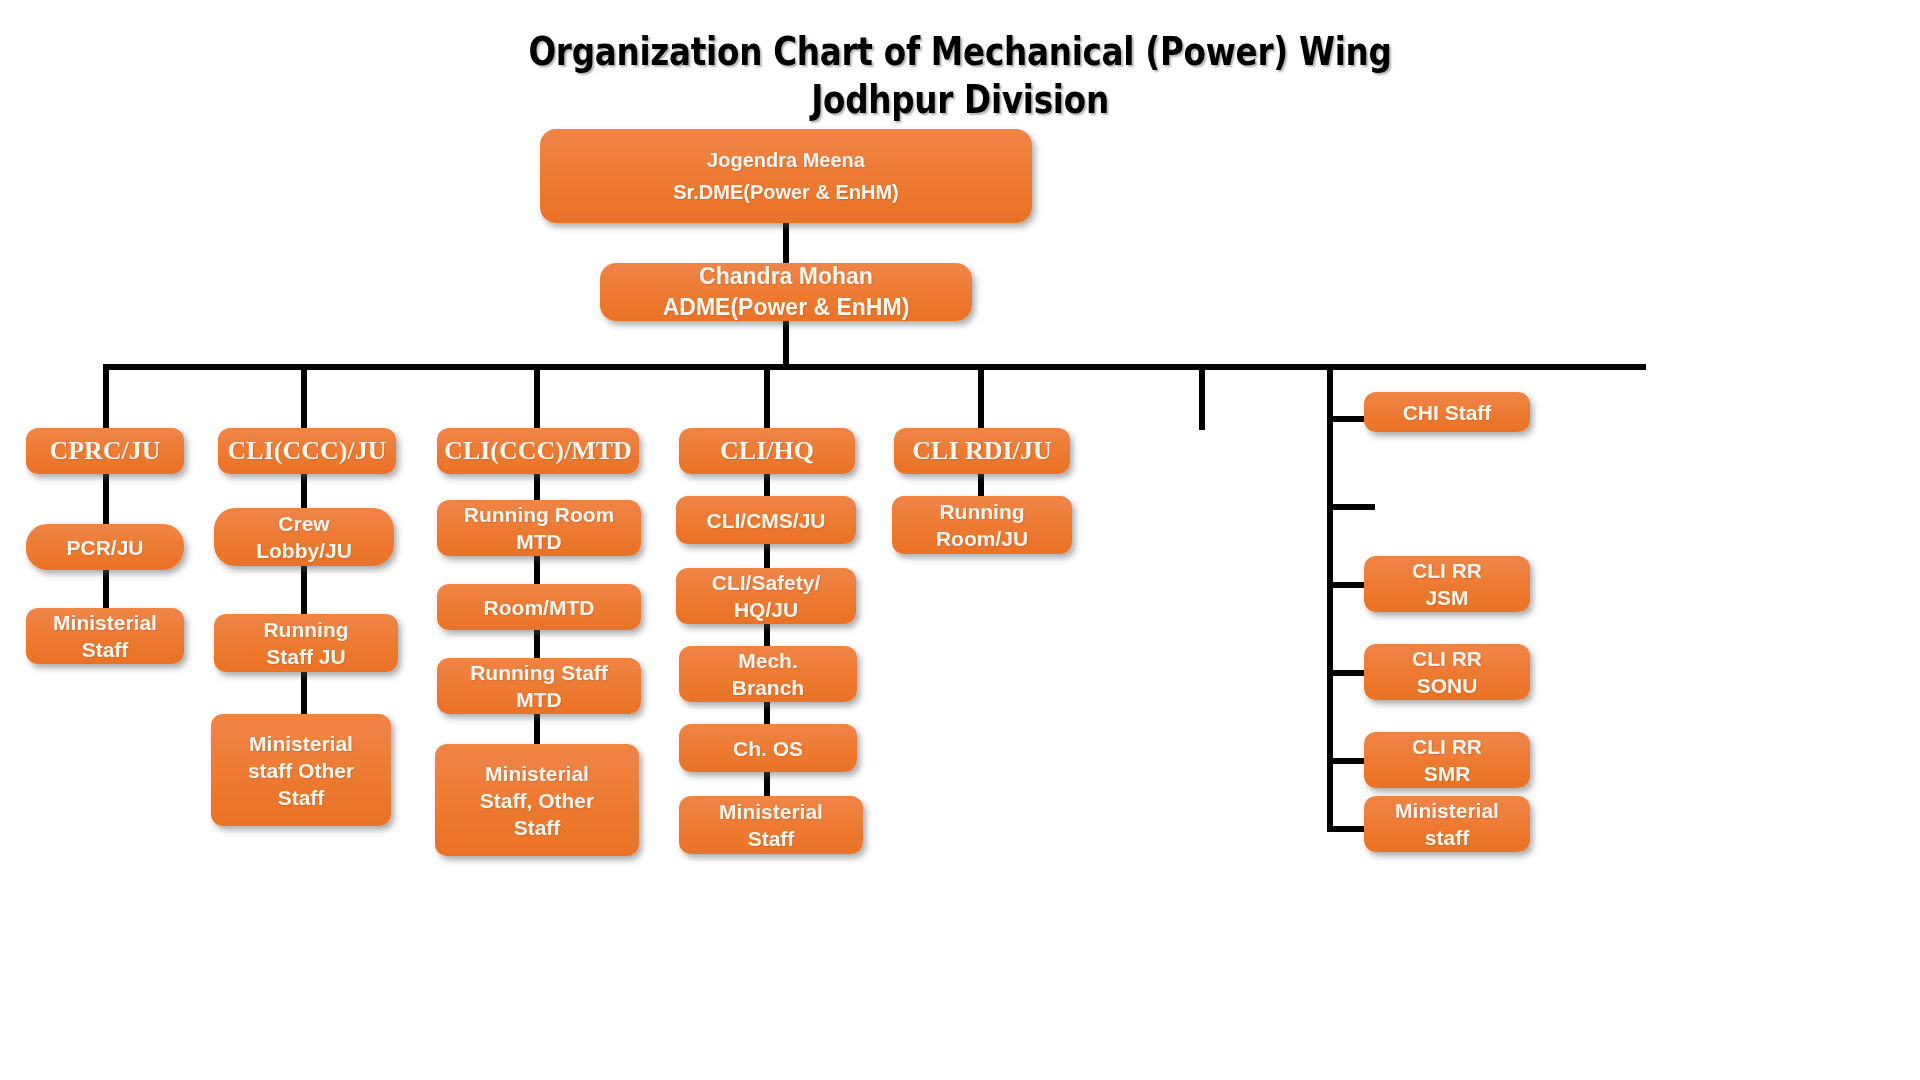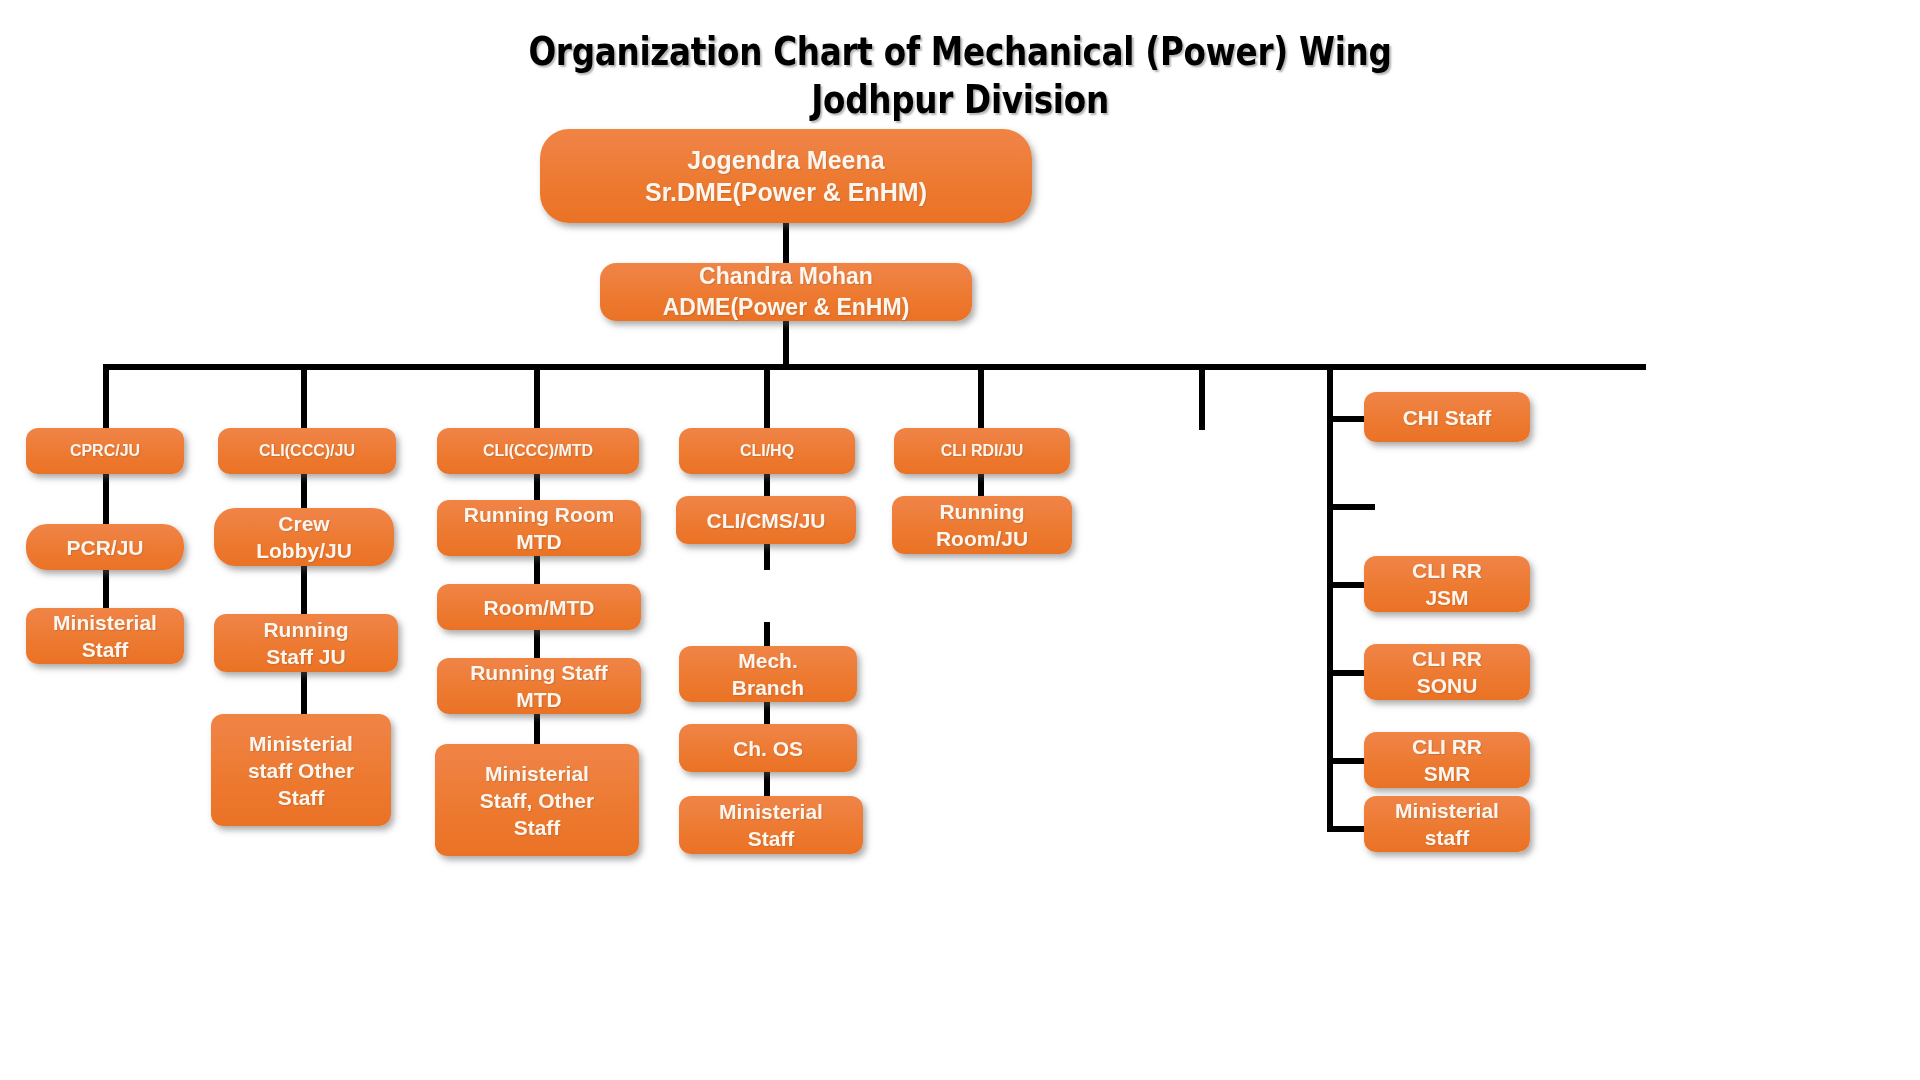--- a/index.html
+++ b/index.html
@@ -44,23 +44,23 @@
     text-align:center;
     display:flex;
     align-items:center;
     justify-content:center;
     z-index:3;
     padding:2px 6px;
     text-shadow:1px 1px 1px rgba(150,90,50,.35);
   }
   .node span{display:block;width:100%;white-space:pre-line;}
 
-  .lvl1{font-size:25px;line-height:32px;border-radius:29px;}
+  .lvl1{font-size:20px;line-height:32px;border-radius:16px;}
   .lvl2{font-size:23px;line-height:31px;border-radius:16px;}
-  .lvl3{font-size:16px;line-height:28px;}
+  .lvl3{font-size:26px;line-height:28px;font-family:Liberation Serif, serif;}
   .lvl4{font-size:21px;line-height:27px;}
 </style>
 </head>
 <body>
 
 <div id="stage">
 
   <div class="title">Organization Chart of Mechanical (Power) Wing
 Jodhpur Division</div>
 
@@ -171,38 +171,42 @@
   </div>
   <div class="node lvl4" style="left:435px;top:744px;width:204px;height:112px;">
     <span>Ministerial
 Staff, Other
 Staff</span>
   </div>
 
   <div class="node lvl4" style="left:676px;top:496px;width:180px;height:48px;">
     <span>CLI/CMS/JU</span>
   </div>
+  <div class="node lvl4" style="left:676px;top:568px;width:180px;height:56px;">
+    <span>CLI/Safety/
+HQ/JU</span>
+  </div>
   <div class="node lvl4" style="left:679px;top:646px;width:178px;height:56px;">
     <span>Mech.
 Branch</span>
   </div>
   <div class="node lvl4" style="left:679px;top:724px;width:178px;height:48px;">
     <span>Ch. OS</span>
   </div>
   <div class="node lvl4" style="left:679px;top:796px;width:184px;height:58px;">
     <span>Ministerial
 Staff</span>
   </div>
 
   <div class="node lvl4" style="left:892px;top:496px;width:180px;height:58px;">
     <span>Running
 Room/JU</span>
   </div>
 
-  <div class="node lvl4" style="left:1364px;top:392px;width:166px;height:50px;">
+  <div class="node lvl4" style="left:1364px;top:392px;width:166px;height:40px;">
     <span>CHI Staff</span>
   </div>
   <div class="node lvl4" style="left:1364px;top:556px;width:166px;height:56px;">
     <span>CLI RR
 JSM</span>
   </div>
   <div class="node lvl4" style="left:1364px;top:644px;width:166px;height:56px;">
     <span>CLI RR
 SONU</span>
   </div>

